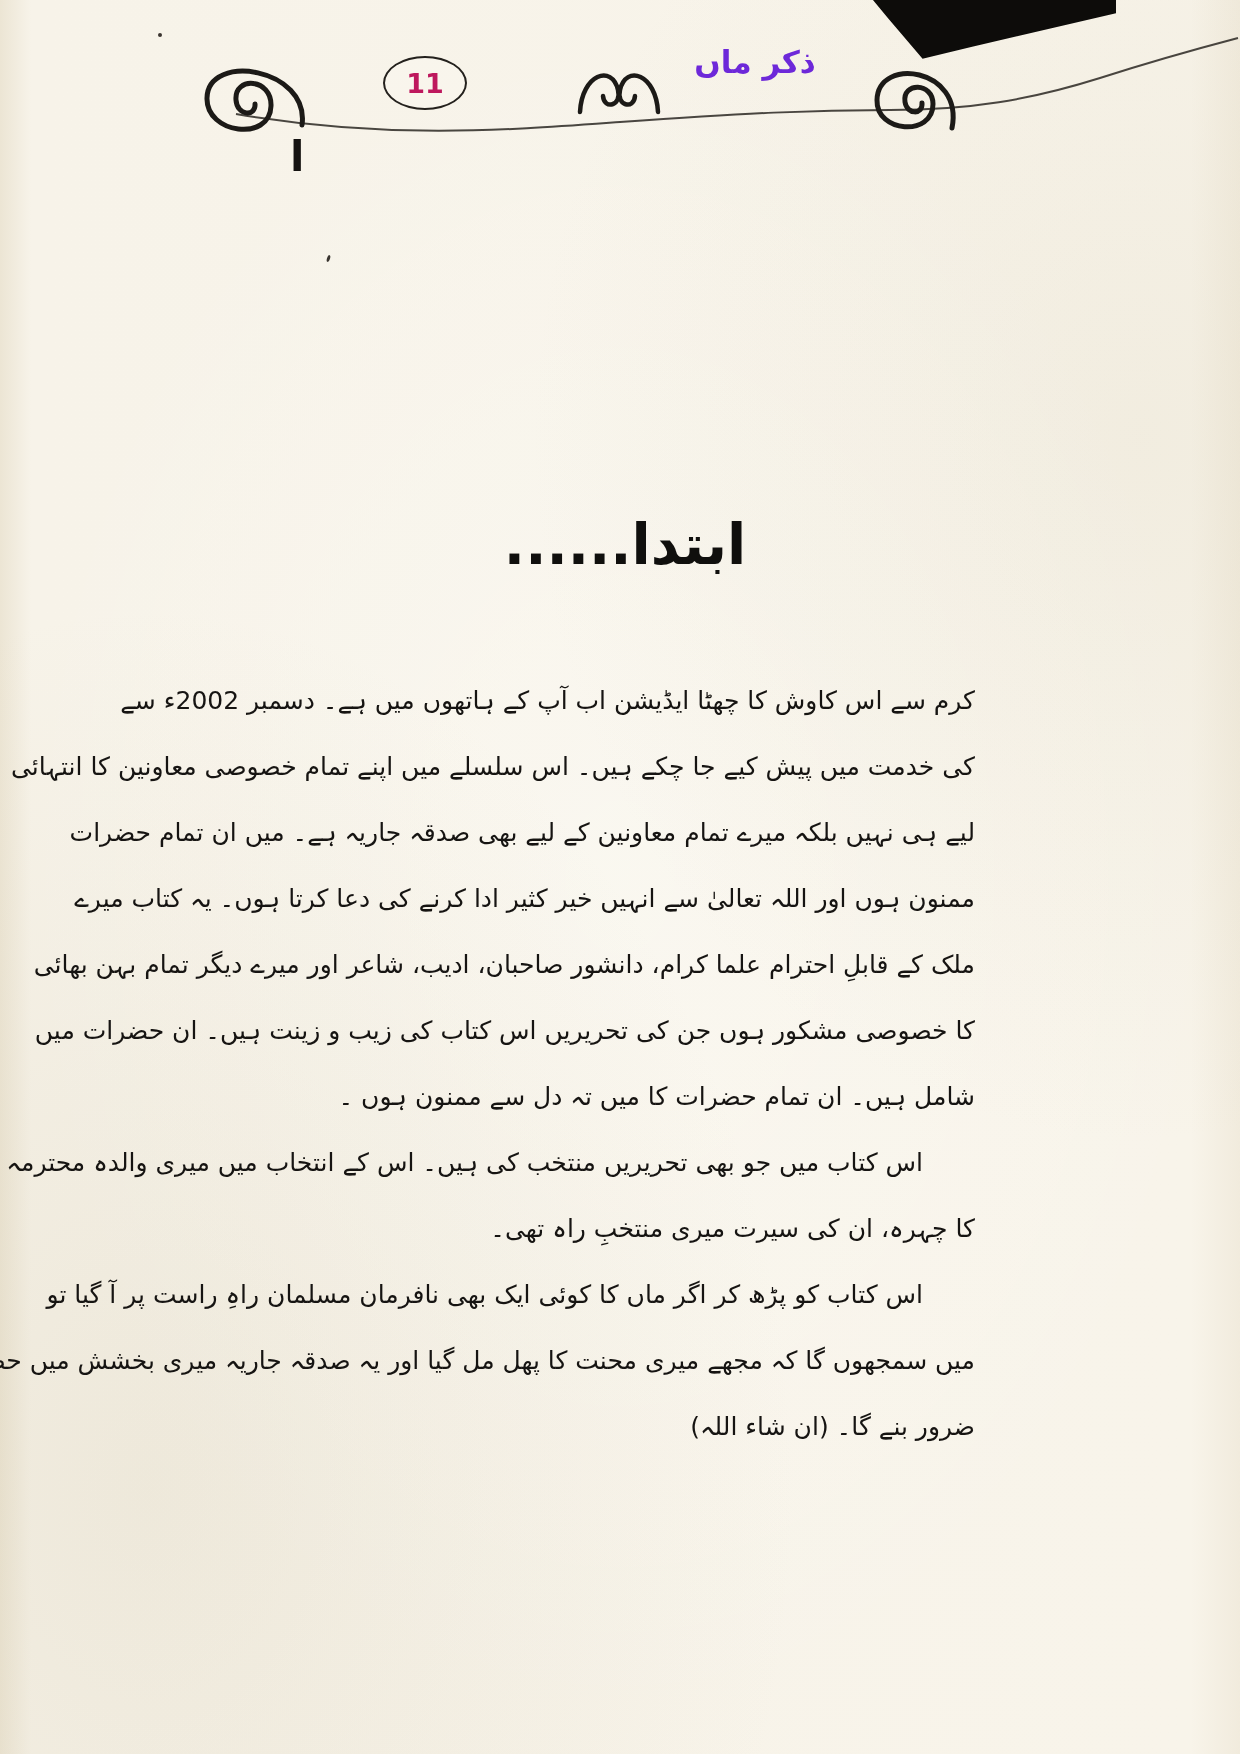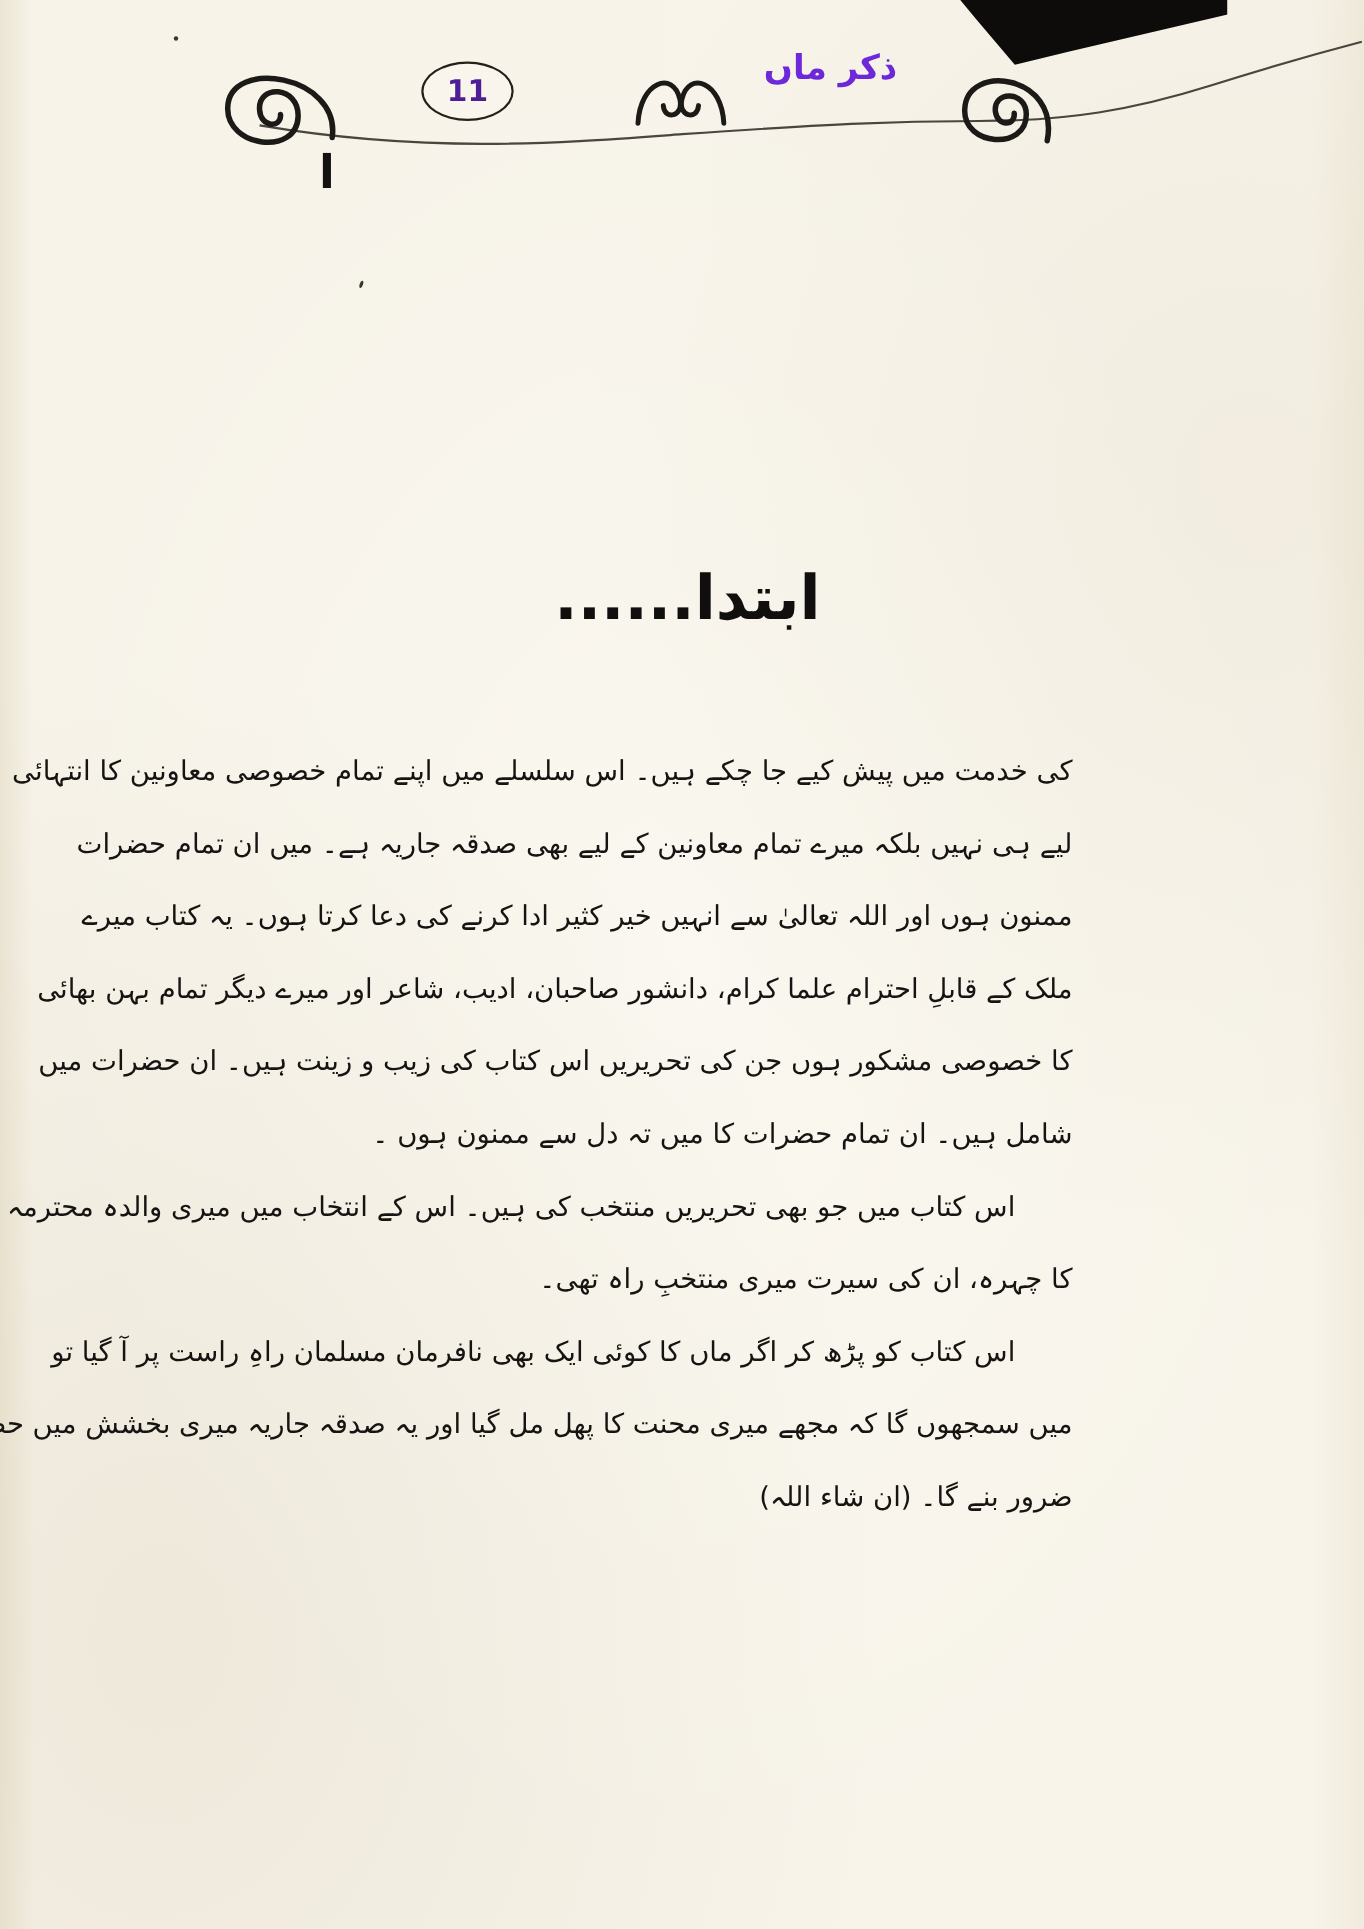--- a/index.html
+++ b/index.html
@@ -30,21 +30,21 @@
     position: absolute; left: 290px; top: 132px;
     font-size: 42px; font-weight: bold; color: #141210;
   }
 
   
   .header-svg { position: absolute; left: 150px; top: 30px; width: 1090px; height: 130px; }
   .page-number-badge {
     position: absolute; left: 383px; top: 56px; width: 80px; height: 50px;
     border: 2.5px solid #24211d; border-radius: 50%;
     display: flex; align-items: center; justify-content: center;
-    font-size: 27px; font-weight: bold; color: #4c1d95;
+    font-size: 27px; font-weight: bold; color: #be185d;
     background: rgba(250,247,238,0.6);
   }
   .book-title {
     position: absolute; left: 680px; top: 44px; width: 150px;
     direction: rtl; text-align: center;
     font-size: 31px; font-weight: bold; color: #6d28d9;
   }
 
   
   .chapter-heading {
@@ -92,20 +92,21 @@
   <span>11</span>
 </div>
 
 <div class="book-title">ذکر ماں</div>
 
 <div class="stray-mark">ا</div>
 
 <div class="chapter-heading">ابتدا......</div>
 
 <div class="body-text" dir="rtl">
+  <div class="line">کرم سے اس کاوش کا چھٹا ایڈیشن اب آپ کے ہاتھوں میں ہے۔ دسمبر 2002ء سے</div>
   <div class="line">کی خدمت میں پیش کیے جا چکے ہیں۔ اس سلسلے میں اپنے تمام خصوصی معاونین کا انتہائی</div>
   <div class="line">لیے ہی نہیں بلکہ میرے تمام معاونین کے لیے بھی صدقہ جاریہ ہے۔ میں ان تمام حضرات</div>
   <div class="line">ممنون ہوں اور اللہ تعالیٰ سے انہیں خیر کثیر ادا کرنے کی دعا کرتا ہوں۔ یہ کتاب میرے</div>
   <div class="line">ملک کے قابلِ احترام علما کرام، دانشور صاحبان، ادیب، شاعر اور میرے دیگر تمام بہن بھائی</div>
   <div class="line">کا خصوصی مشکور ہوں جن کی تحریریں اس کتاب کی زیب و زینت ہیں۔ ان حضرات میں</div>
   <div class="line end">شامل ہیں۔ ان تمام حضرات کا میں تہ دل سے ممنون ہوں ۔</div>
 
   <div class="line indent">اس کتاب میں جو بھی تحریریں منتخب کی ہیں۔ اس کے انتخاب میں میری والدہ محترمہ</div>
   <div class="line end">کا چہرہ، ان کی سیرت میری منتخبِ راہ تھی۔</div>
 

